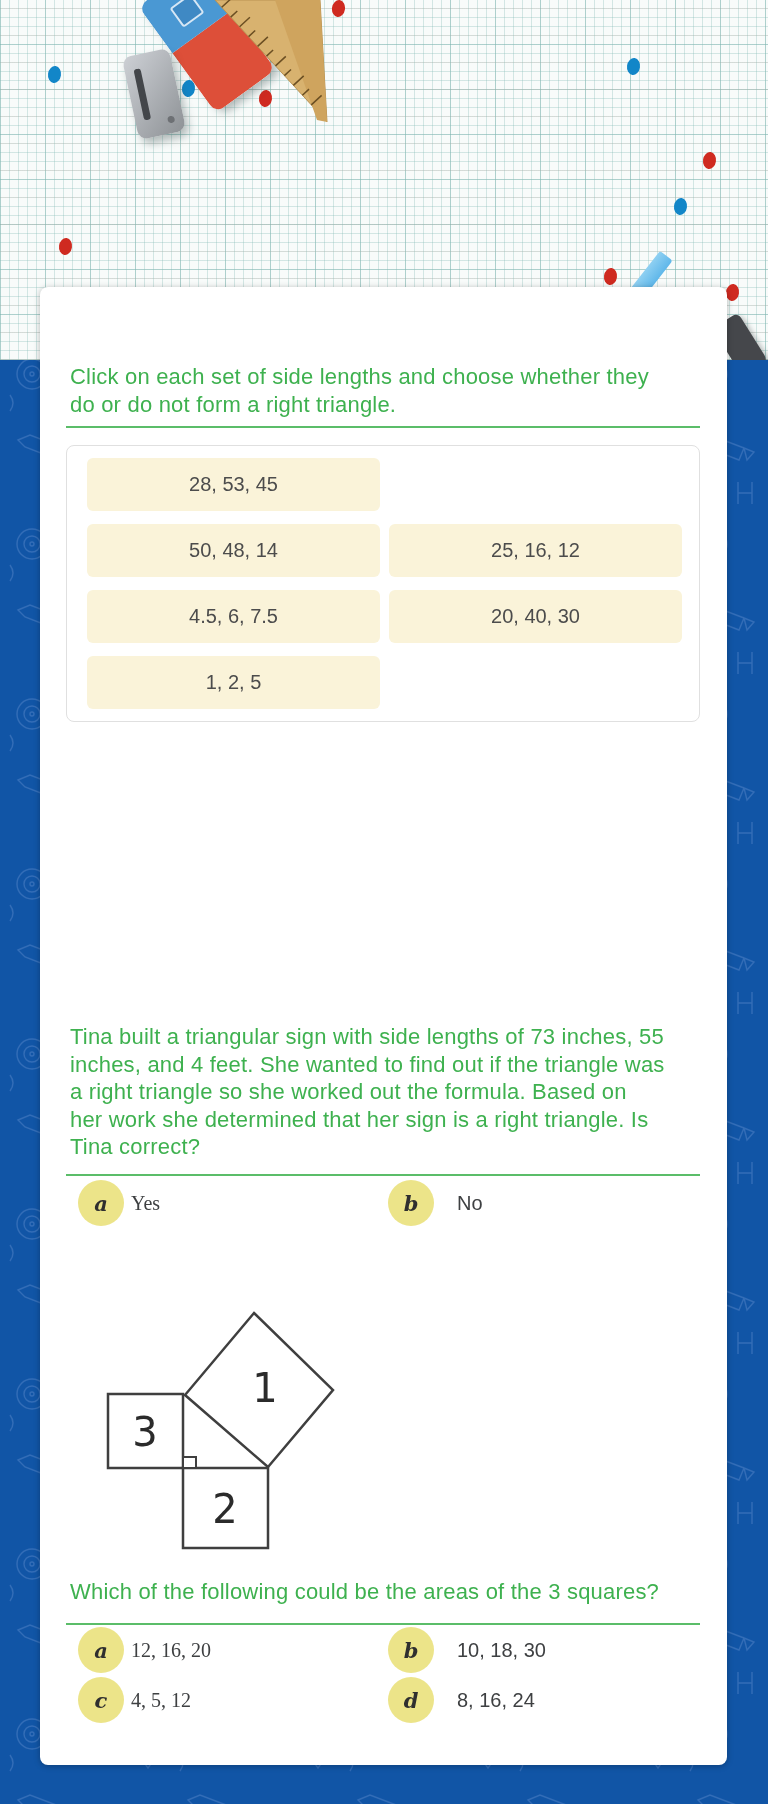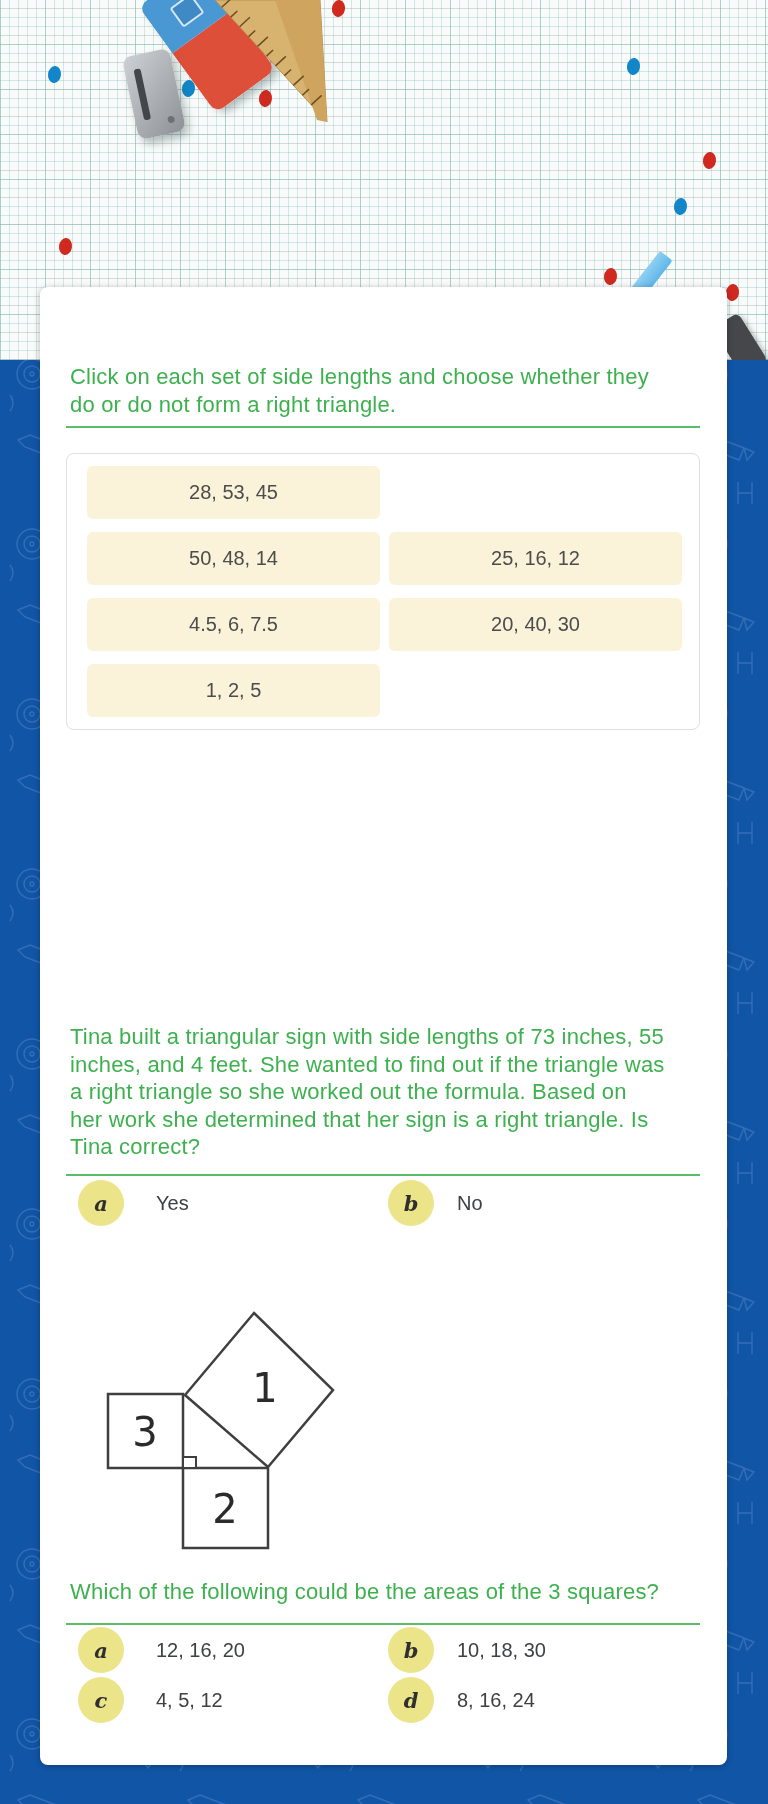--- a/index.html
+++ b/index.html
@@ -44,21 +44,21 @@
     border-radius:6px 6px 10px 10px;transform:rotate(-32deg);box-shadow:2px 3px 5px rgba(40,50,50,.3);}
 
   
   .card{position:absolute;left:40px;top:287px;width:687px;height:1478px;background:#ffffff;
     border-radius:8px;box-shadow:0 1px 6px rgba(0,0,0,.28);z-index:3;}
   .q-text{position:absolute;left:30px;width:630px;color:#3eb14f;font-size:22px;line-height:27.5px;letter-spacing:.2px;}
   .q-text span{display:block;white-space:nowrap;}
   .hr-green{position:absolute;left:26px;width:634px;height:2px;background:#3eb14f;opacity:.85;}
 
   .tiles-box{position:absolute;left:26px;top:158px;width:634px;height:277px;background:#fff;
-    border:1px solid #e0e0e0;border-radius:8px;margin-top:8px;}
+    border:1px solid #e0e0e0;border-radius:8px;}
   .tile{position:absolute;width:293px;height:53px;background:#faf3d9;border-radius:6px;
     display:flex;align-items:center;justify-content:center;font-size:20px;color:#4c4c4c;cursor:pointer;}
 
   .sort-box{position:absolute;left:26px;top:471px;width:634px;height:217px;background:#f6f7f8;
     border:1px solid #e3e3e3;border-radius:4px;}
   .zone{position:absolute;top:47px;height:153px;background:#fff;border-radius:8px;z-index:1;}
   .zone.orange{left:10px;width:310px;border:2px dashed #eaa53e;}
   .zone.blue{left:332px;width:294px;border:2px dashed #5e97d0;}
   .band{position:absolute;top:28px;height:52px;z-index:2;
     clip-path:polygon(0 0,100% 0,calc(100% - 20px) 50%,100% 100%,0 100%,20px 50%);}
@@ -72,21 +72,21 @@
     border:2px solid #f0a73e;color:#f3a84e;white-space:nowrap;}
   .ribbon-box.blue{left:404px;top:6px;width:150px;height:104px;background:#f3f9fe;
     border:2px solid #4593d0;color:#64a4d8;}
 
   .opt-row{position:absolute;width:280px;height:46px;cursor:pointer;}
   .opt-badge{position:absolute;left:0;top:0;width:46px;height:46px;border-radius:50%;background:#ece489;
     display:flex;align-items:center;justify-content:center;
     font:italic 700 21px "DejaVu Serif",serif;color:#2f2f2f;}
   .opt-label{position:absolute;top:0;height:46px;display:flex;align-items:center;
     font-size:20px;color:#3e4042;}
-  .opt-row.colL .opt-label{left:78px;} .opt-row.colR .opt-label{left:69px;}
+  .opt-row.colL .opt-label{left:53px;font-family:Liberation Serif, serif;} .opt-row.colR .opt-label{left:69px;}
 
   .figure{position:absolute;left:60px;top:1018px;}
   .figure text{font-family:"DejaVu Sans",sans-serif;font-size:40px;fill:#2b2b2b;}
 </style>
 </head>
 <body>
 
 <div class="page">
 
   <svg class="doodle-bg" width="768" height="1804">

